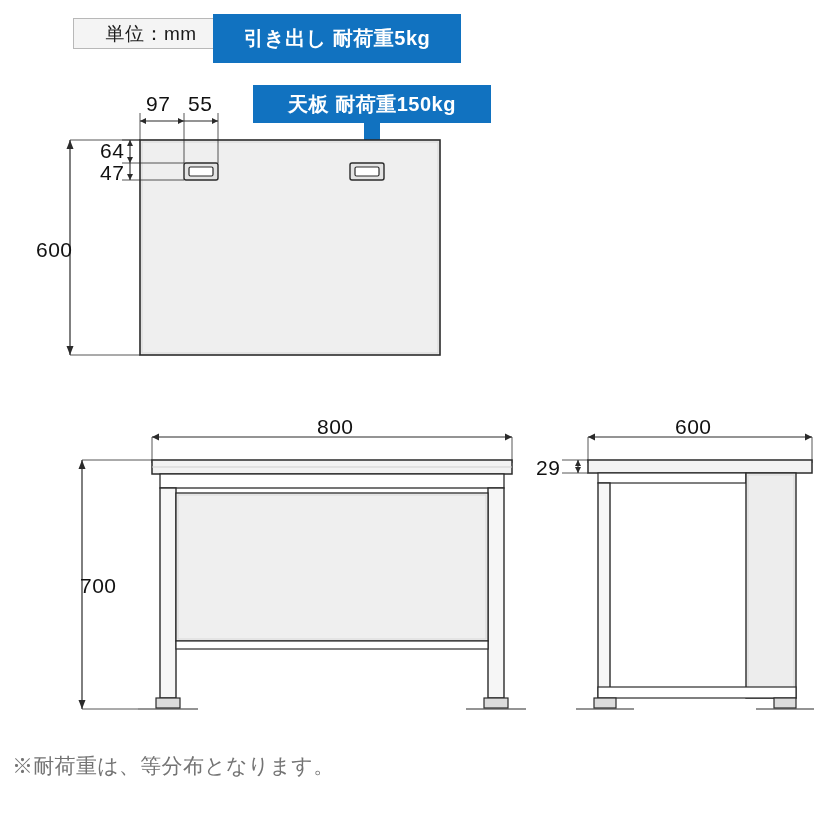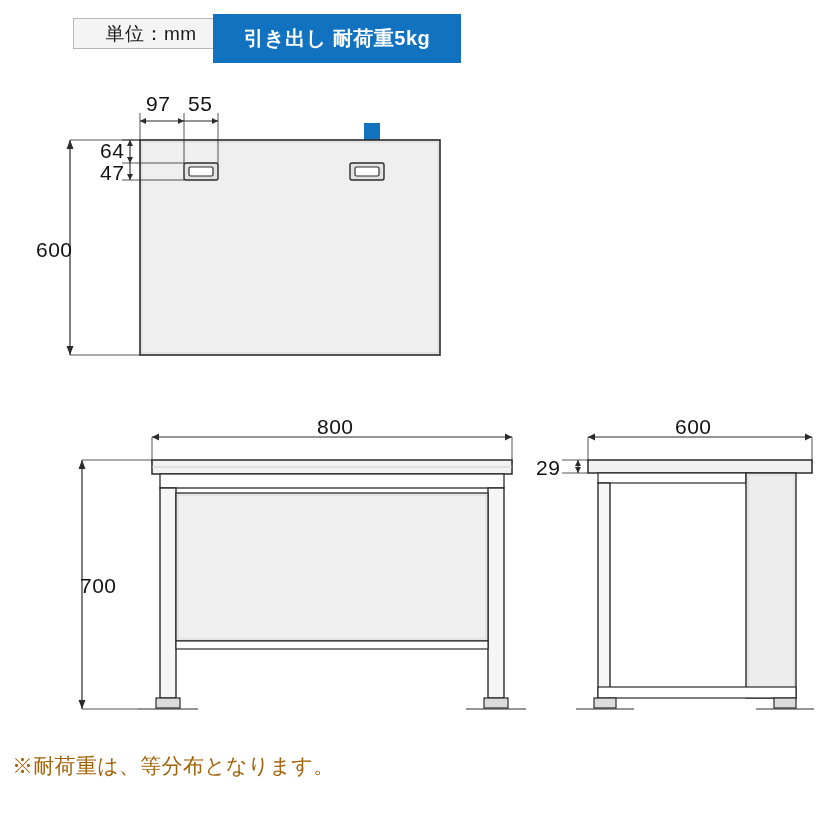--- a/index.html
+++ b/index.html
@@ -66,37 +66,38 @@
 
   .dim-label {
     font-size: 21px;
     color: #111;
     letter-spacing: 0.5px;
     white-space: nowrap;
   }
 
   
   .note {
-    color: #a16207;
+    color: #737373;
     font-size: 21px;
     letter-spacing: 0.3px;
     white-space: nowrap;
   }
   .note1 { left: 12px; top: 752px; }
   .note2 { left: 12px; top: 785px; }
 
   svg { display: block; }
 </style>
 </head>
 <body>
 
 <div class="stage">
 
   <div class="abs unit-badge">単位：mm</div>
   <div class="abs blue-badge badge-drawer">引き出し 耐荷重5kg</div>
+  <div class="abs blue-badge badge-top">天板 耐荷重150kg</div>
   <div class="abs arrow-shaft"></div>
   <div class="abs arrow-head"></div>
 
   <div class="abs" style="left:60px; top:95px; width:480px; height:300px;">
     <svg width="480" height="300" viewBox="0 0 480 300">
 
       <rect x="80" y="45" width="300" height="215" fill="#efefef" stroke="#2b2b2b" stroke-width="1.6"></rect>
 
       <rect x="82" y="47" width="296" height="211" fill="none" stroke="#d8d8d8" stroke-width="1"></rect>
 

